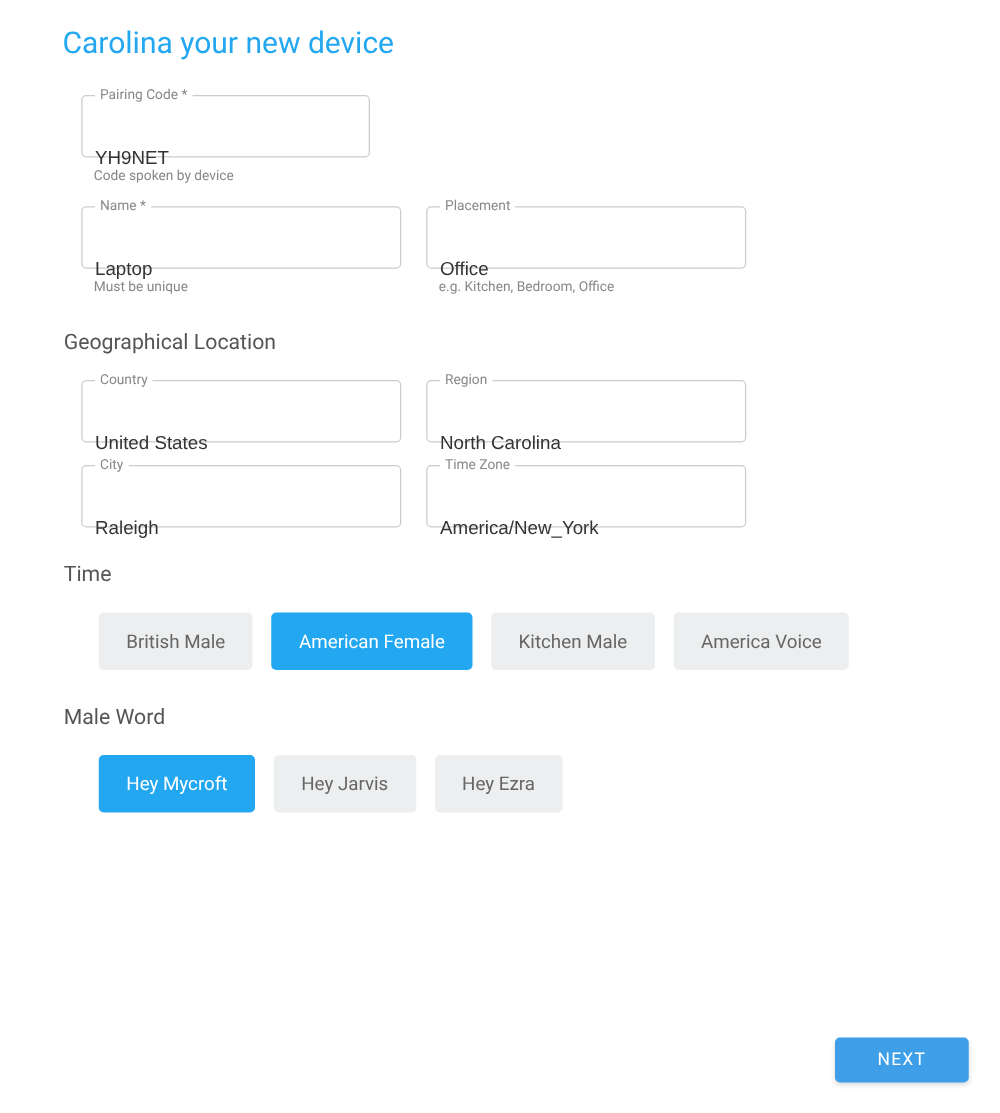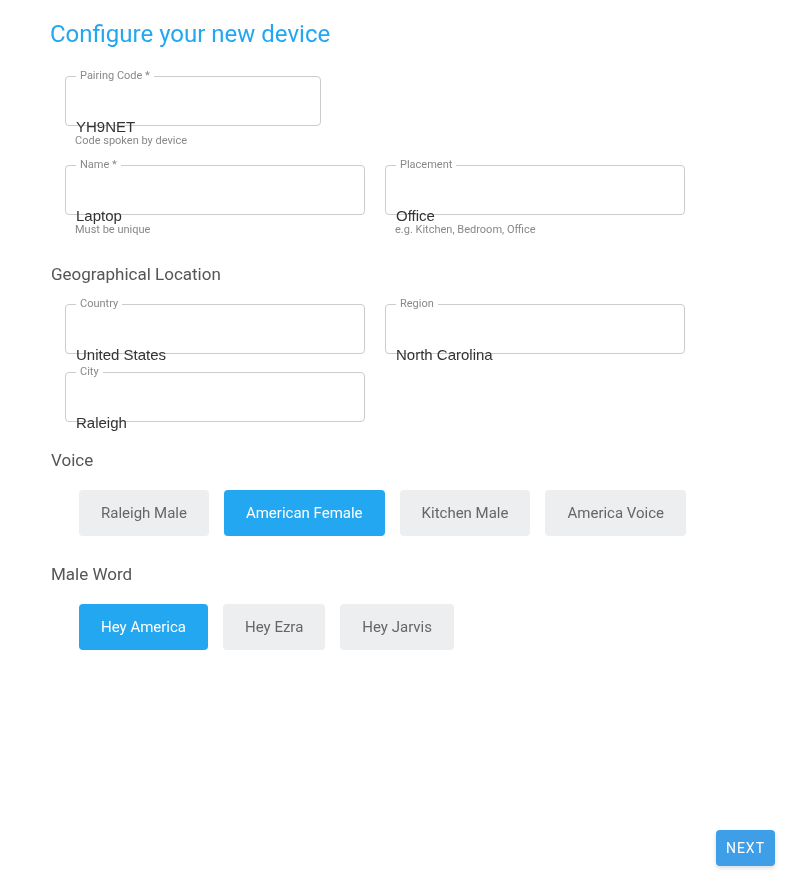--- a/index.html
+++ b/index.html
@@ -68,22 +68,22 @@
     width: 100%;
     background: transparent;
     margin-top: 40px;
   }
   .field-hint {
     font-size: 11px;
     color: #888;
     margin-top: 8px;
     margin-left: 10px;
   }
-  .w-280 { width: 256px; }
-  .w-250 { width: 300px; }
+  .w-280 { width: 231px; }
+  .w-250 { width: 256px; }
   .chips-row {
     display: flex;
     gap: 15px;
     flex-wrap: wrap;
     margin-left: 14px;
   }
   .chip {
     background: #eceeef;
     color: #666;
     border: none;
@@ -98,37 +98,37 @@
     color: #fff;
   }
   .next-btn {
     position: absolute;
     right: 25px;
     top: 830px;
     background: #3f9ee8;
     color: #fff;
     border: none;
     border-radius: 4px;
-    padding: 10px 10px;
+    padding: 10px 34px;
     font-size: 14px;
     letter-spacing: 1px;
     cursor: pointer;
     font-family: inherit;
     box-shadow: 0 2px 4px rgba(0,0,0,0.15);
   }
   .voice-section .section-header,
   .wake-section .section-header {
     margin-left: -14px;
   }
 </style>
 </head>
 <body>
 
 <div class="container">
-  <h1 class="page-title">Configure your new device</h1>
+  <h1 class="page-title">Carolina your new device</h1>
 
   <div class="form-section">
     <div class="form-row">
       <div class="form-field w-280">
         <div class="field-wrapper">
           <span class="field-label">Pairing Code *</span>
           <input class="field-input" value="YH9NET" style="">
         </div>
         <div class="field-hint">Code spoken by device</div>
       </div>
@@ -168,36 +168,42 @@
         </div>
       </div>
     </div>
     <div class="form-row">
       <div class="form-field w-250">
         <div class="field-wrapper">
           <span class="field-label">City</span>
           <input class="field-input" value="Raleigh" style="">
         </div>
       </div>
+      <div class="form-field w-250">
+        <div class="field-wrapper">
+          <span class="field-label">Time Zone</span>
+          <input class="field-input" value="America/New_York" style="">
+        </div>
+      </div>
     </div>
   </div>
 
   <div class="form-section voice-section">
-    <h2 class="section-header">Voice</h2>
+    <h2 class="section-header">Time</h2>
     <div class="chips-row" id="voice-chips">
-        <button class="chip">Raleigh Male</button>
+        <button class="chip">British Male</button>
         <button class="chip selected">American Female</button>
         <button class="chip">Kitchen Male</button>
         <button class="chip">America Voice</button>
       </div>
   </div>
 
   <div class="form-section wake-section">
     <h2 class="section-header">Male Word</h2>
     <div class="chips-row" id="wake-chips">
-        <button class="chip selected">Hey America</button>
+        <button class="chip selected">Hey Mycroft</button>
+        <button class="chip">Hey Jarvis</button>
         <button class="chip">Hey Ezra</button>
-        <button class="chip">Hey Jarvis</button>
       </div>
   </div>
 </div>
 
 <button class="next-btn">NEXT</button>
 
 </body></html>

